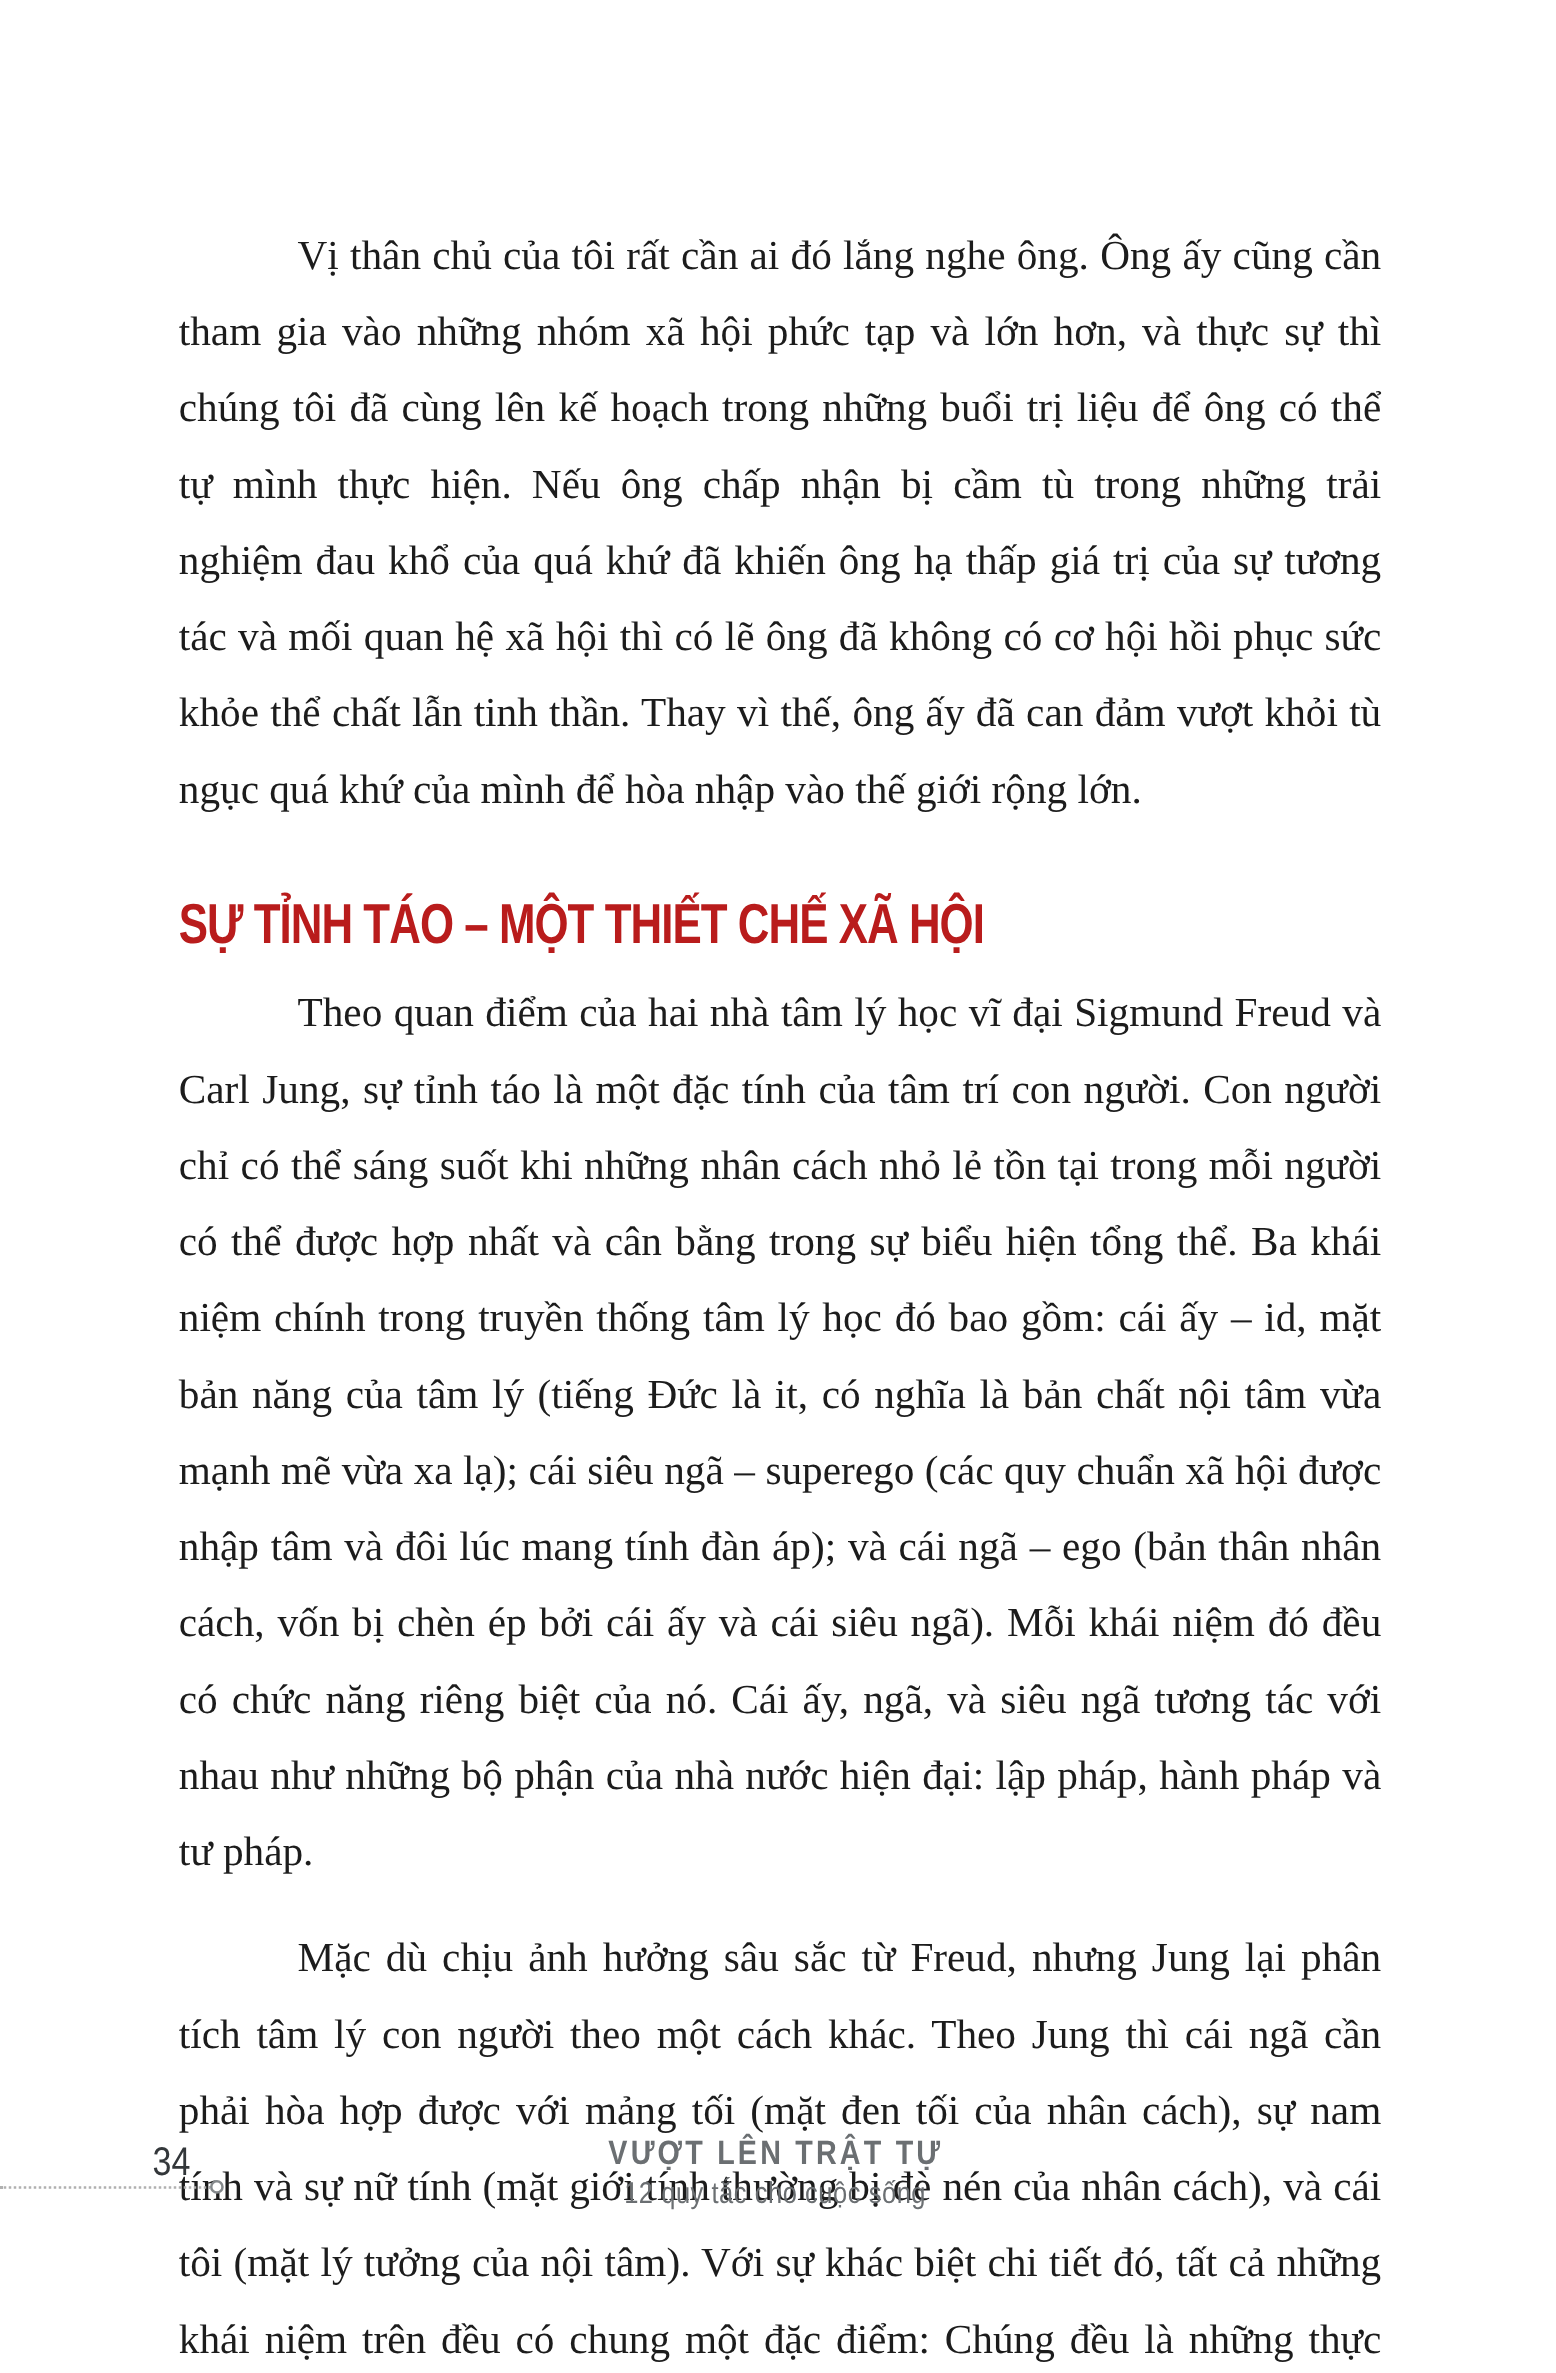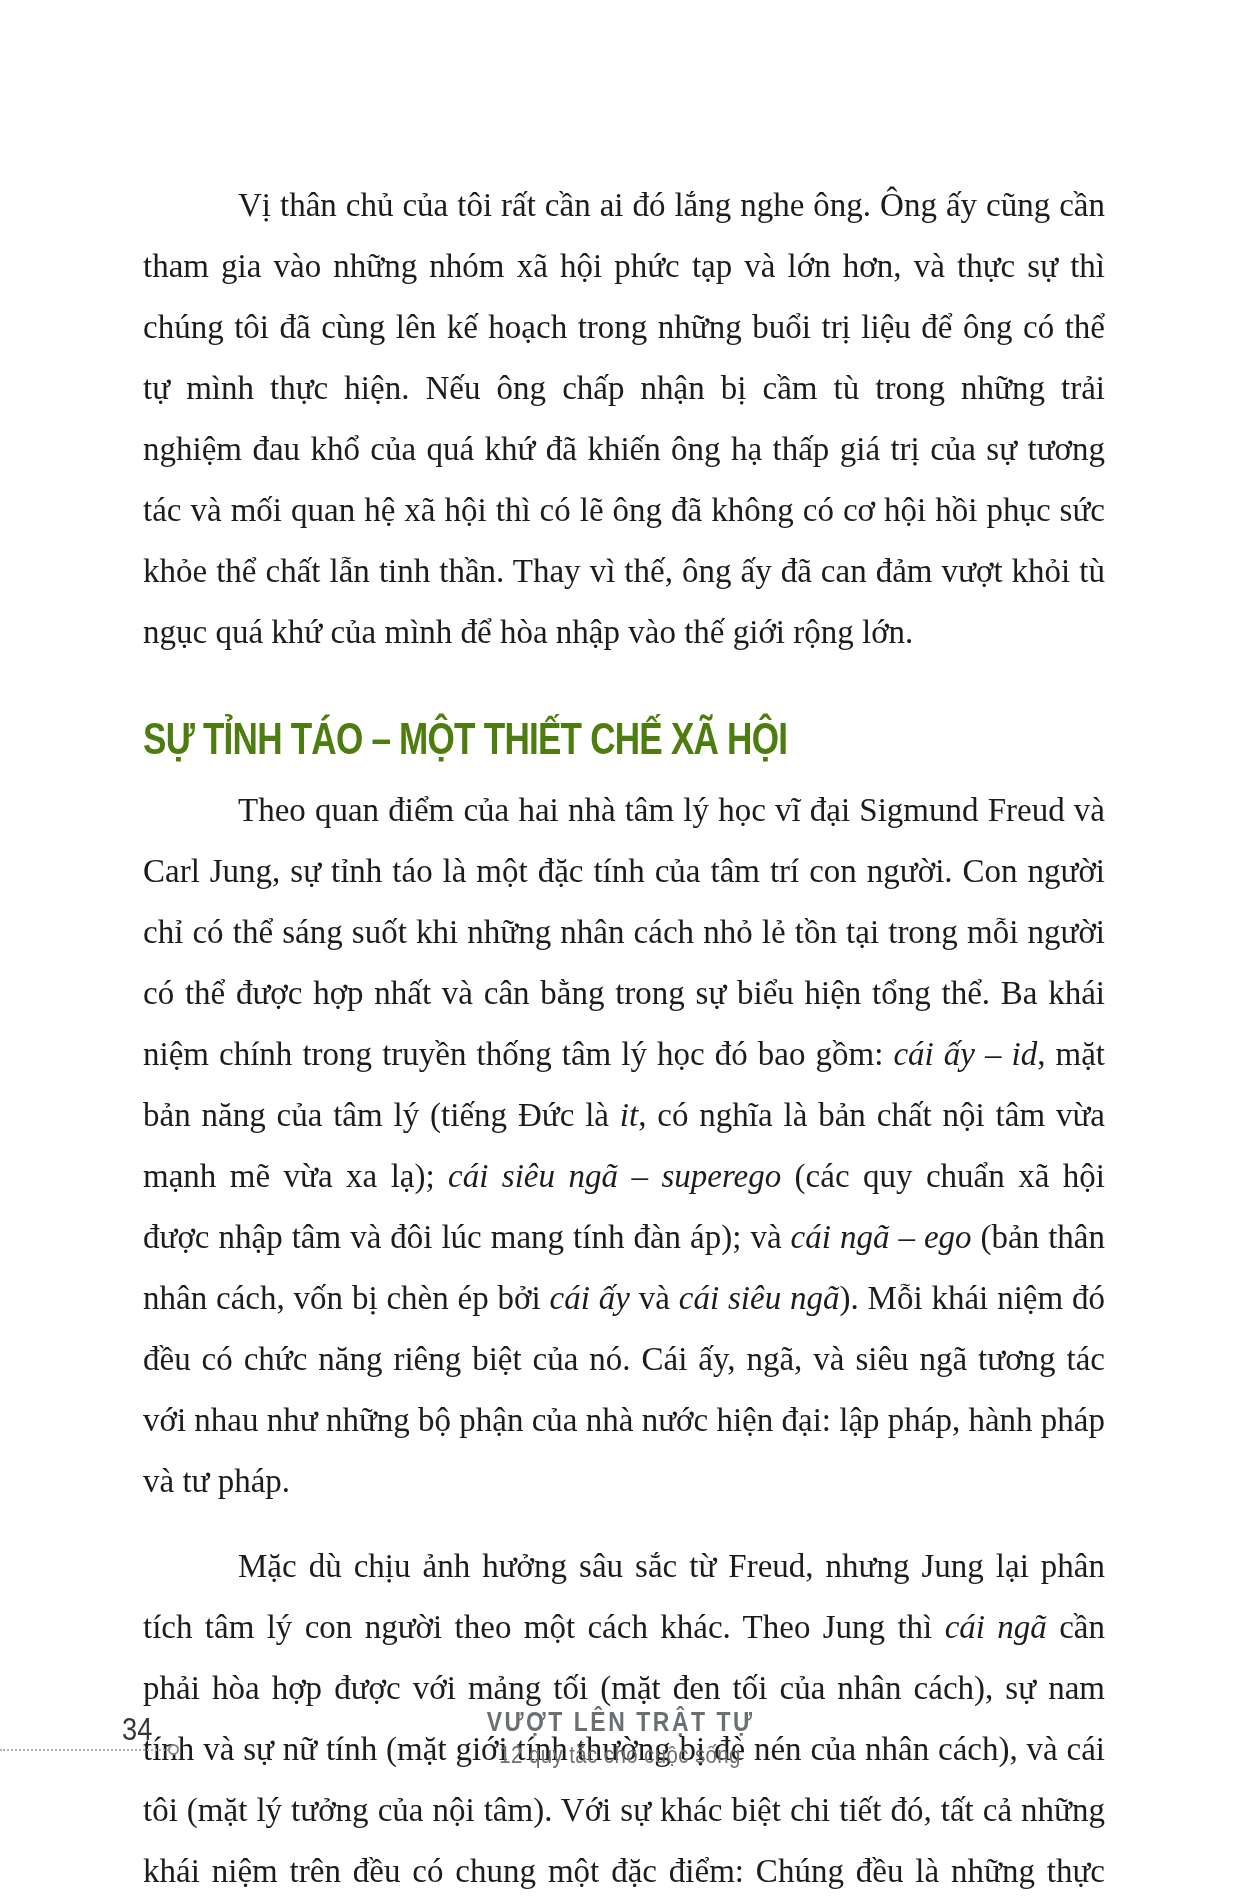--- a/index.html
+++ b/index.html
@@ -28,27 +28,27 @@
 
   .para {
     font-size: 33px;
     line-height: 61px;
     text-align: justify;
     text-indent: 95px;
     margin: 0 0 24px 0;
     color: #1c1c1c;
   }
 
-  .para .it { font-style: italic; }
+  .para .it { }
 
   .section-heading {
     margin: 48px 0 6px 0;
     line-height: 56px;
     font-weight: bold;
-    color: #4d7c0f;
+    color: #b91c1c;
     white-space: nowrap;
   }
 
   .heading-scale {
     display: inline-block;
     font-family: "Liberation Sans", "DejaVu Sans", sans-serif;
     font-size: 45px;
     font-weight: 700;
     letter-spacing: -1px;
     transform: scaleX(0.78);

